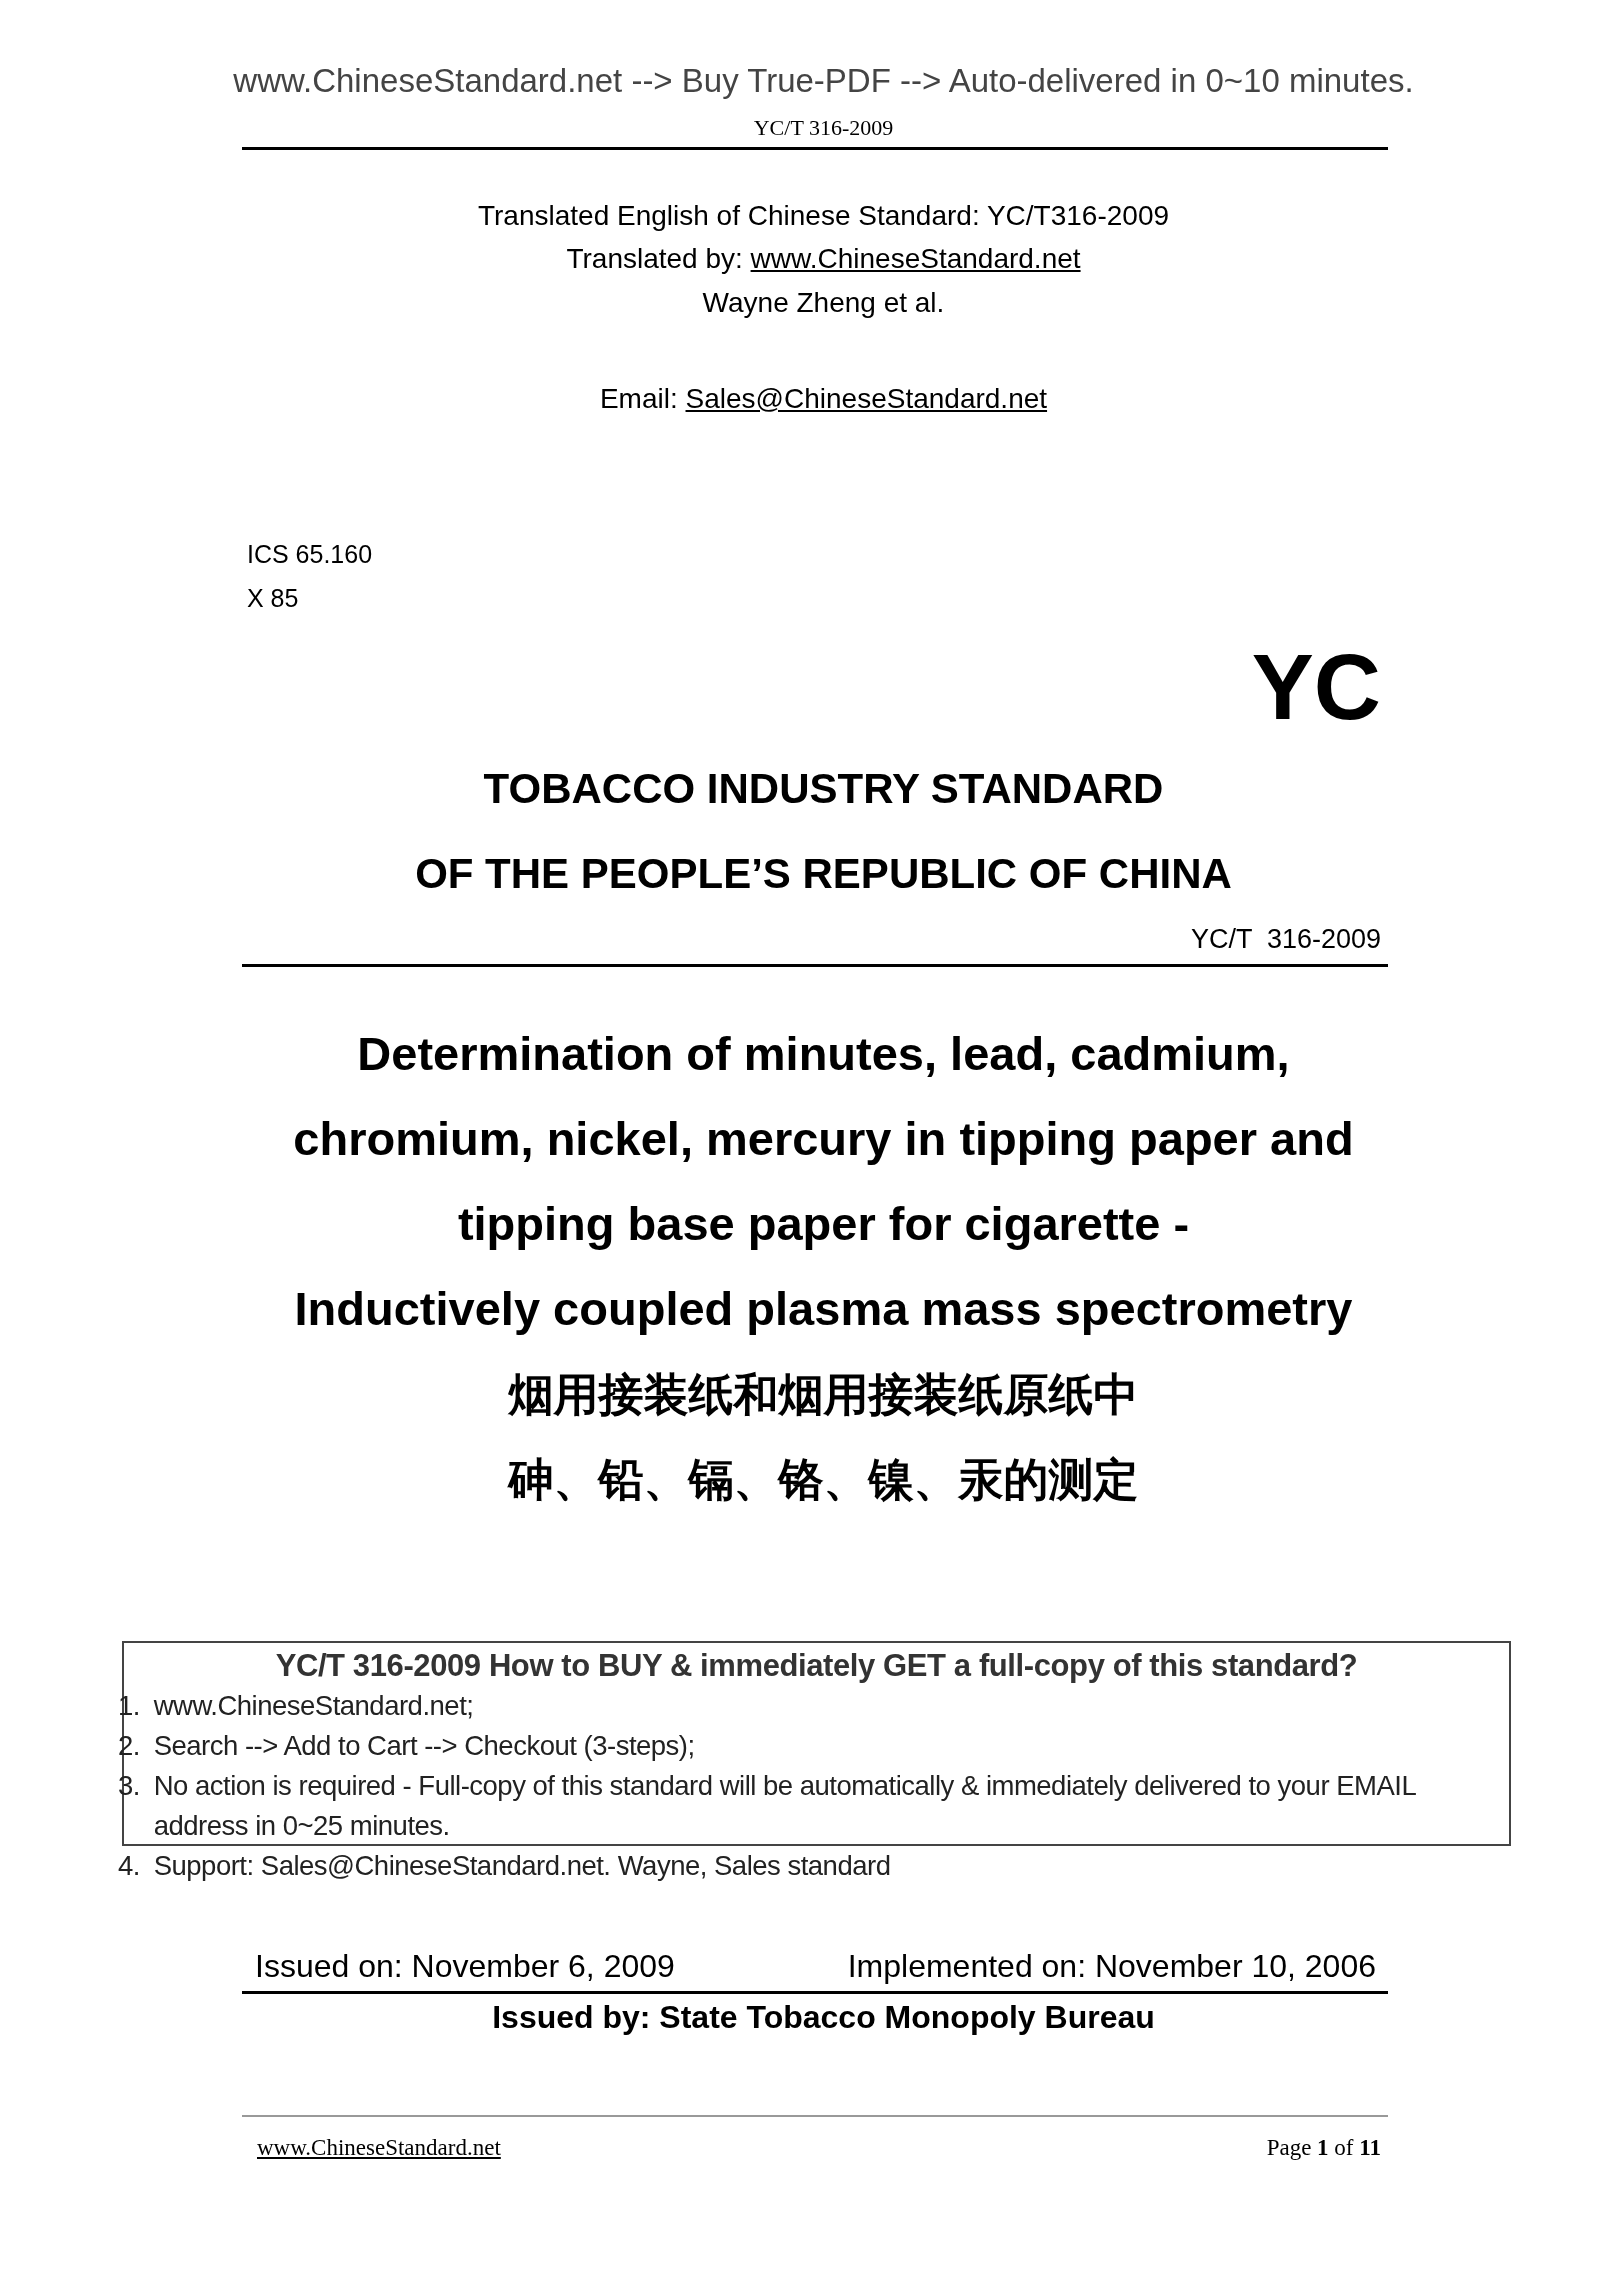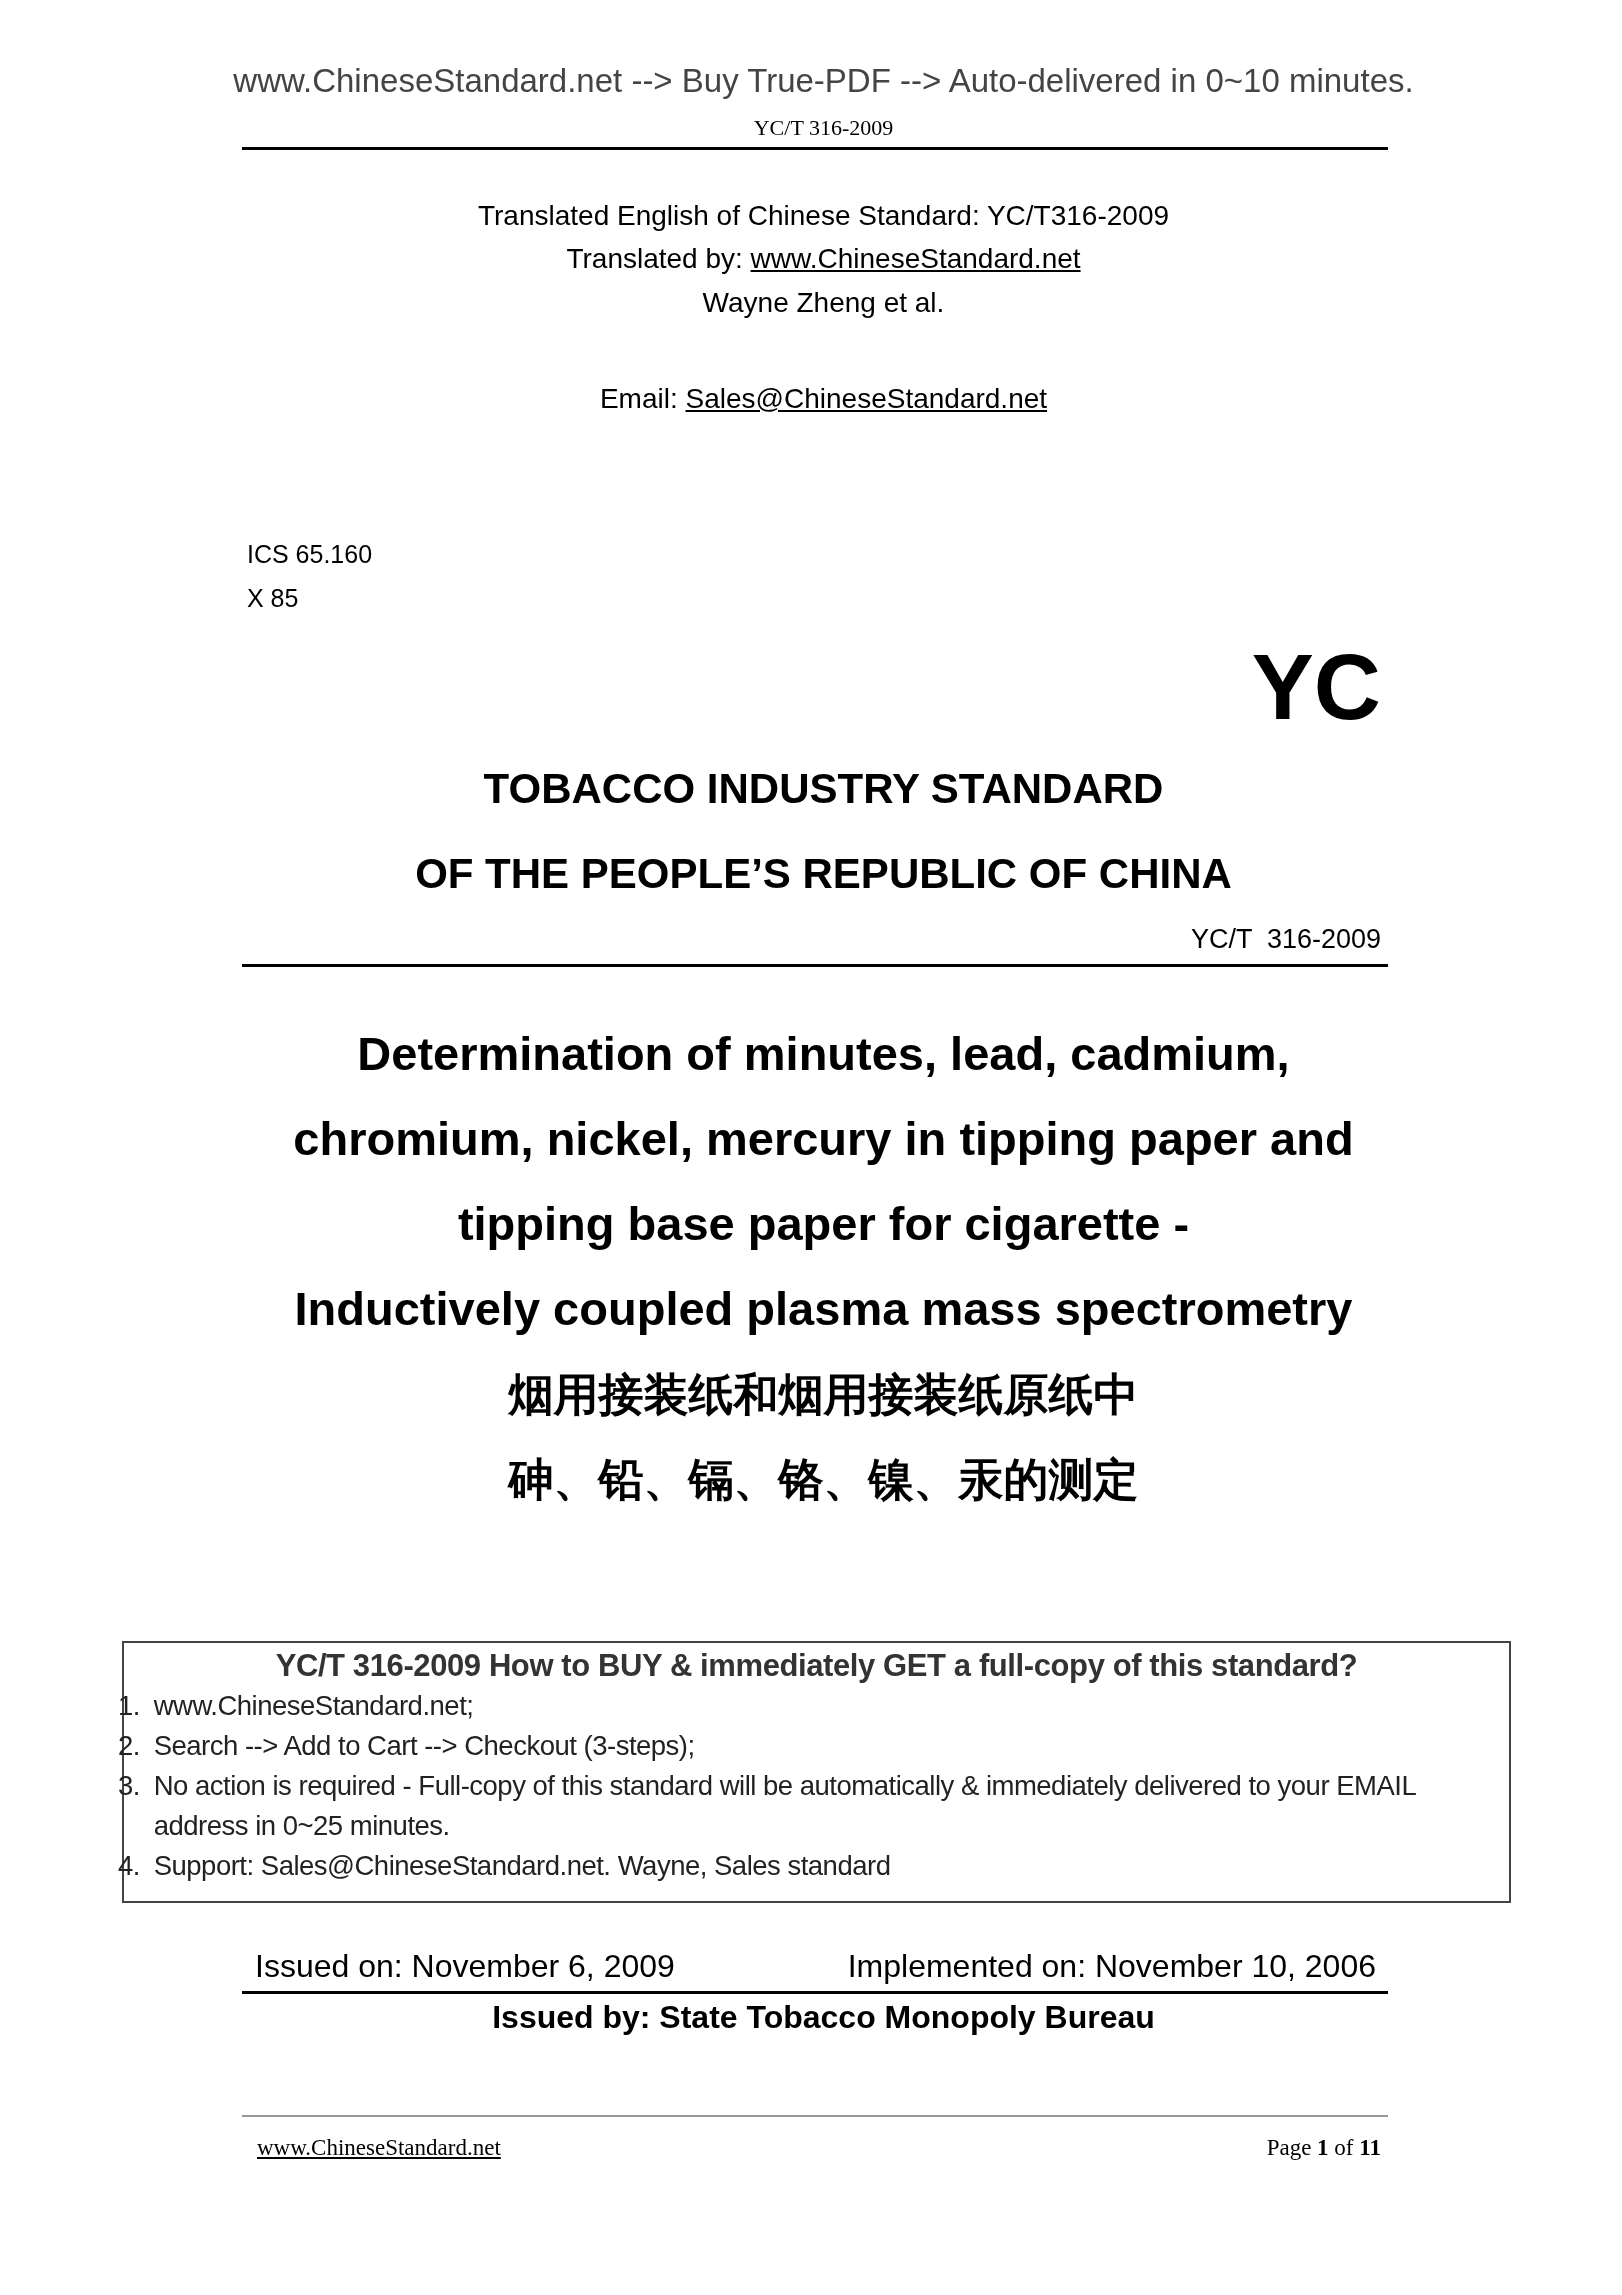--- a/index.html
+++ b/index.html
@@ -10,21 +10,21 @@
   .hdr-code { top: 115px; font-family: "Liberation Serif", serif; font-size: 22px; }
   .rule { position: absolute; left: 242px; width: 1146px; background: #000; }
   .meta { font-size: 28px; }
   .meta a { color: #000; text-decoration: underline; }
   .ics { left: 247px; font-size: 25px; }
   .yc { right: 242px; top: 634px; font-size: 93px; font-weight: bold; }
   .std-title { font-size: 42px; font-weight: bold; }
   .std-num { right: 242px; top: 924px; font-size: 27px; }
   .en-title { font-size: 47px; font-weight: bold; line-height: 85px; top: 1011px; }
   .cn-title { font-size: 45px; font-weight: bold; font-family: "DejaVu Sans", sans-serif; line-height: 85px; top: 1352px; }
-  .buybox { left: 122px; top: 1641px; width: 1389px; height: 262px; border: 2.5px solid #444; box-sizing: border-box; font-family: "Liberation Sans Narrow", "Liberation Sans", sans-serif; color: #222; }
+  .buybox { left: 122px; top: 1641px; width: 1389px; height: 205px; border: 2.5px solid #444; box-sizing: border-box; font-family: "Liberation Sans Narrow", "Liberation Sans", sans-serif; color: #222; }
   .buybox .bt { text-align: center; font-size: 31px; font-weight: bold; color: #333; margin-top: 5px; letter-spacing: -0.4px; }
   .buybox ol { margin: 1.7px 0 0 0; padding-left: 23px; font-size: 27.5px; line-height: 40px; letter-spacing: -0.5px; }
   .buybox li { padding-left: 6.7px; }
   .dates { top: 1948px; font-size: 32px; }
   .issued-by { top: 1994px; font-size: 32px; font-weight: bold; }
   .foot { top: 2135px; font-family: "Liberation Serif", serif; font-size: 23px; }
   .foot a { color: #000; text-decoration: underline; }
 </style>
 </head>
 <body>

